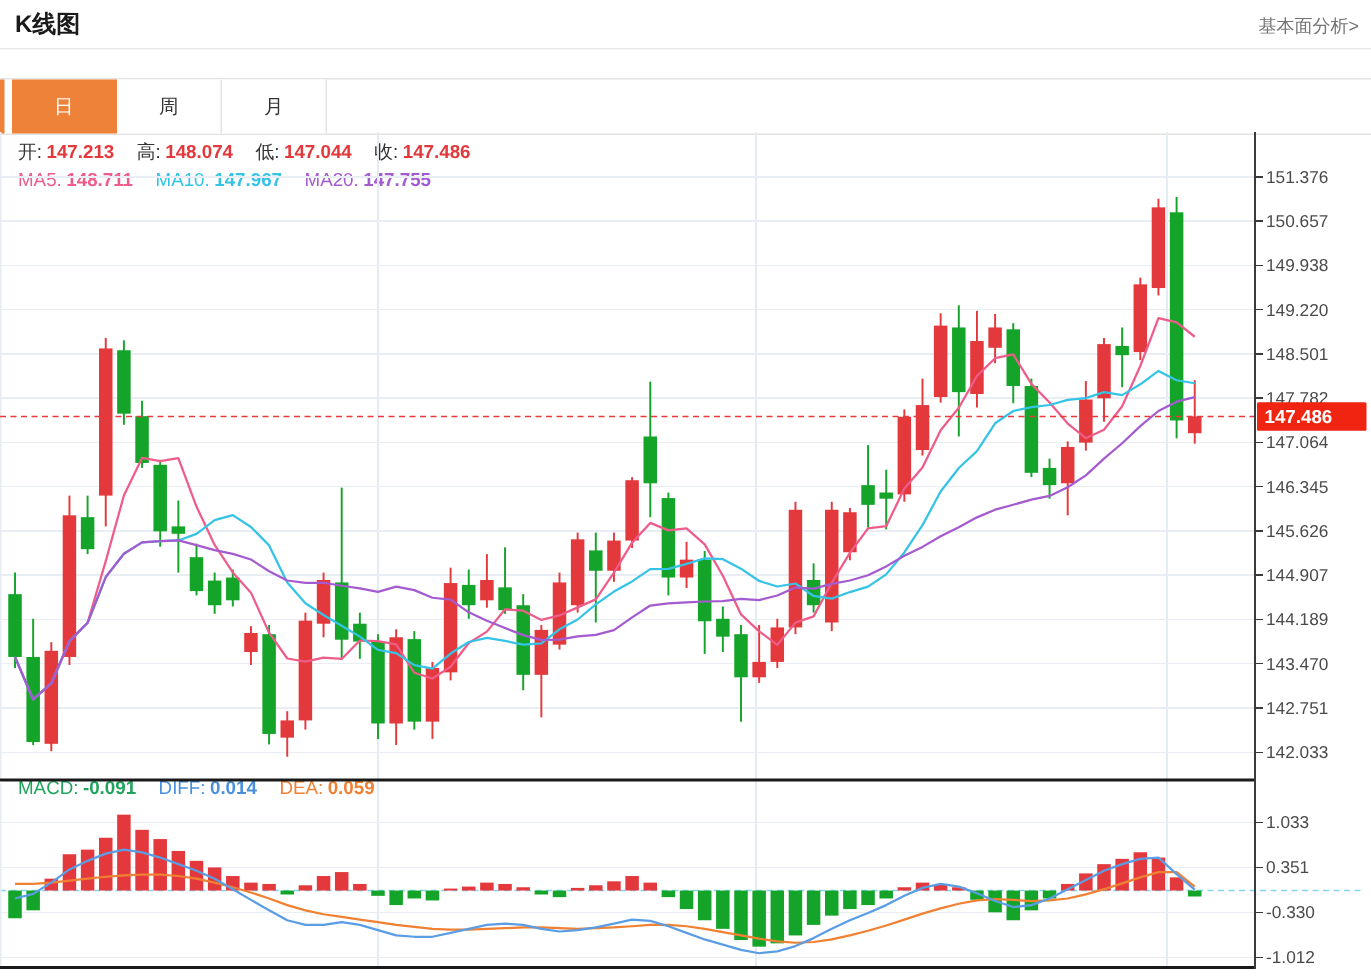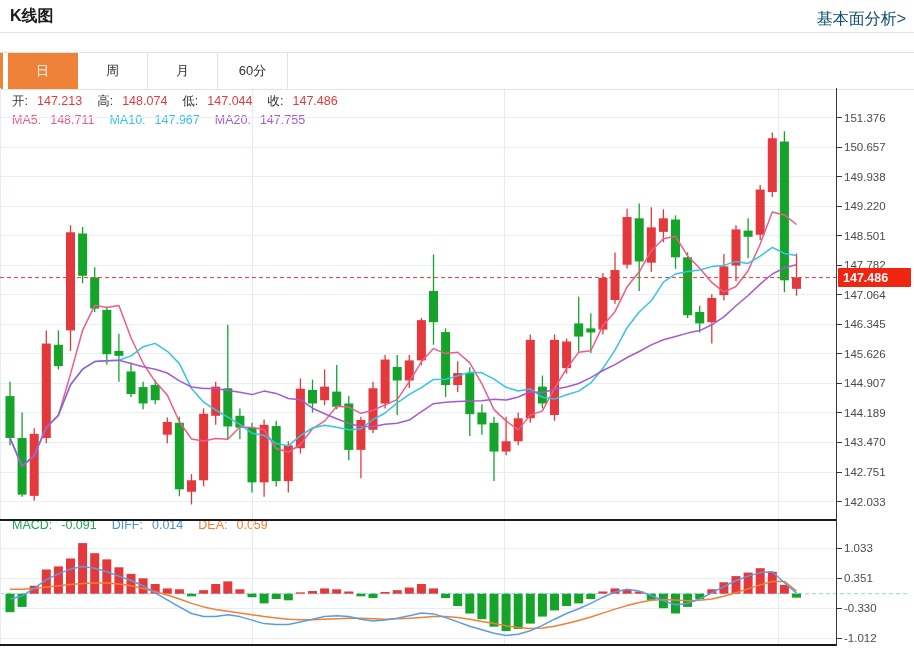--- a/index.html
+++ b/index.html
@@ -1,48 +1,47 @@
 <!DOCTYPE html>
 <html><head>
 <meta charset="utf-8">
 <style>
   html,body{margin:0;padding:0;background:#fff;}
   body{font-family:"Liberation Sans","DejaVu Sans",sans-serif;}
   .widget{position:relative;width:914px;height:652px;background:#fff;overflow:hidden;border-right:1px solid #b91c1c;}
   .header{position:absolute;left:0;top:0;width:914px;height:32px;border-bottom:1px solid #e8e8e8;}
   .title{position:absolute;left:10px;top:6px;font-size:16px;font-weight:bold;color:#1a1a1a;}
-  .fund-link{position:absolute;right:8px;top:9px;font-size:16px;color:#0c4a6e;text-decoration:none;cursor:pointer;}
+  .fund-link{position:absolute;right:8px;top:9px;font-size:12px;color:#737373;text-decoration:none;cursor:pointer;}
   .tabbar{position:absolute;left:0;top:52px;width:914px;height:38px;border-top:1px solid #e3e3e3;border-bottom:1px solid #e3e3e3;box-sizing:border-box;display:flex;padding-left:8px;}
   .accent-edge{position:absolute;left:0;top:0;width:3px;height:36px;}
   .tab{width:70px;height:36px;line-height:36px;text-align:center;font-size:13px;color:#333;border-right:1px solid #e3e3e3;cursor:pointer;background:#fff;box-sizing:border-box;}
   .tab:first-child{border-left:1px solid #e3e3e3;}
   .tab.active{color:#fff;border-color:transparent;}
   .legend{position:absolute;left:12px;font-size:12.5px;white-space:nowrap;}
   .legend .li{margin-right:15px;}
-  .legend .val{margin-left:9px;}
+  .legend .val{margin-left:3px;font-weight:bold;}
   #legend-ohlc{top:93px;}
   #legend-ma{top:113px;}
   #legend-macd{top:518px;}
   #chart{position:absolute;left:0;top:88px;}
 </style>
 </head>
 <body>
 
 <div class="widget">
   <div class="header">
     <div class="title">K线图</div>
     <a class="fund-link">基本面分析&gt;</a>
   </div>
 
   <div class="tabbar" id="tabbar">
     <span class="accent-edge" id="accent-edge" style="background: rgb(239, 130, 57);"></span>
   <div class="tab active" style="background: rgb(239, 130, 57);">日</div>
       <div class="tab">周</div>
       <div class="tab">月</div>
-      <div class="tab">60分</div>
     </div>
 
   <div class="legend" id="legend-ohlc"><span class="li"><span class="lab" style="color: rgb(51, 51, 51);">开:</span><span class="val" style="color: rgb(228, 57, 60);">147.213</span></span><span class="li"><span class="lab" style="color: rgb(51, 51, 51);">高:</span><span class="val" style="color: rgb(228, 57, 60);">148.074</span></span><span class="li"><span class="lab" style="color: rgb(51, 51, 51);">低:</span><span class="val" style="color: rgb(228, 57, 60);">147.044</span></span><span class="li"><span class="lab" style="color: rgb(51, 51, 51);">收:</span><span class="val" style="color: rgb(228, 57, 60);">147.486</span></span></div>
   <div class="legend" id="legend-ma"><span class="li"><span class="lab" style="color: rgb(238, 92, 138);">MA5:</span><span class="val" style="color: rgb(238, 92, 138);">148.711</span></span><span class="li"><span class="lab" style="color: rgb(53, 195, 230);">MA10:</span><span class="val" style="color: rgb(53, 195, 230);">147.967</span></span><span class="li"><span class="lab" style="color: rgb(165, 91, 208);">MA20:</span><span class="val" style="color: rgb(165, 91, 208);">147.755</span></span></div>
   <div class="legend" id="legend-macd"><span class="li"><span class="lab" style="color: rgb(33, 164, 92);">MACD:</span><span class="val" style="color: rgb(33, 164, 92);">-0.091</span></span><span class="li"><span class="lab" style="color: rgb(74, 144, 221);">DIFF:</span><span class="val" style="color: rgb(74, 144, 221);">0.014</span></span><span class="li"><span class="lab" style="color: rgb(240, 128, 50);">DEA:</span><span class="val" style="color: rgb(240, 128, 50);">0.059</span></span></div>
 
   <svg id="chart" width="914" height="564">
       <line x1="252" y1="0" x2="252" y2="557" stroke="#e3ebf5" stroke-width="1" shape-rendering="crispEdges"></line>
       <line x1="504" y1="0" x2="504" y2="557" stroke="#e3ebf5" stroke-width="1" shape-rendering="crispEdges"></line>
       <line x1="778" y1="0" x2="778" y2="557" stroke="#e3ebf5" stroke-width="1" shape-rendering="crispEdges"></line>

